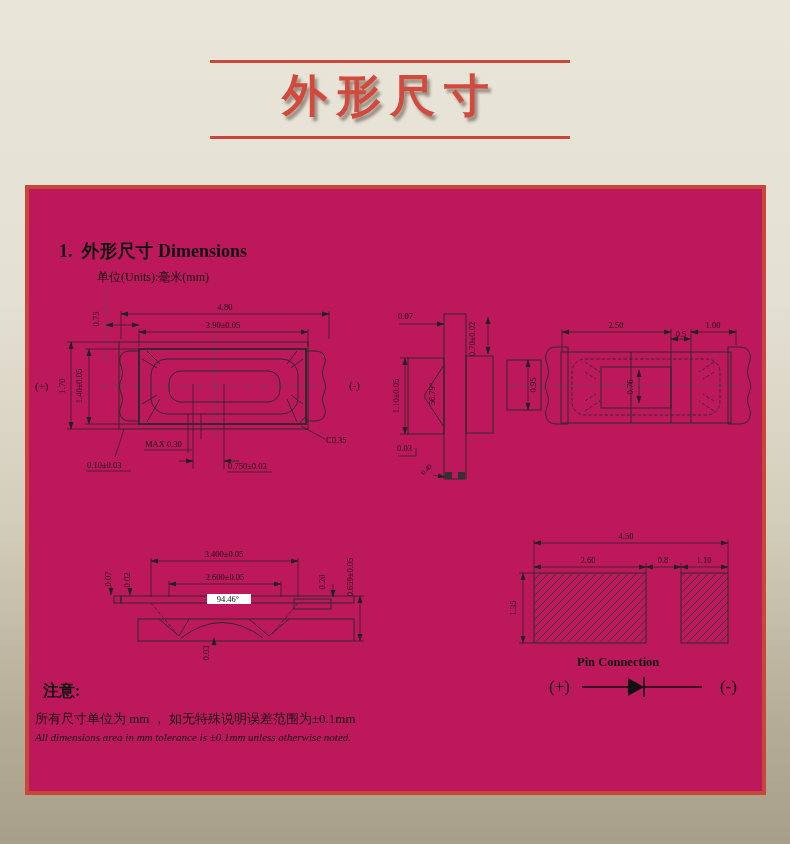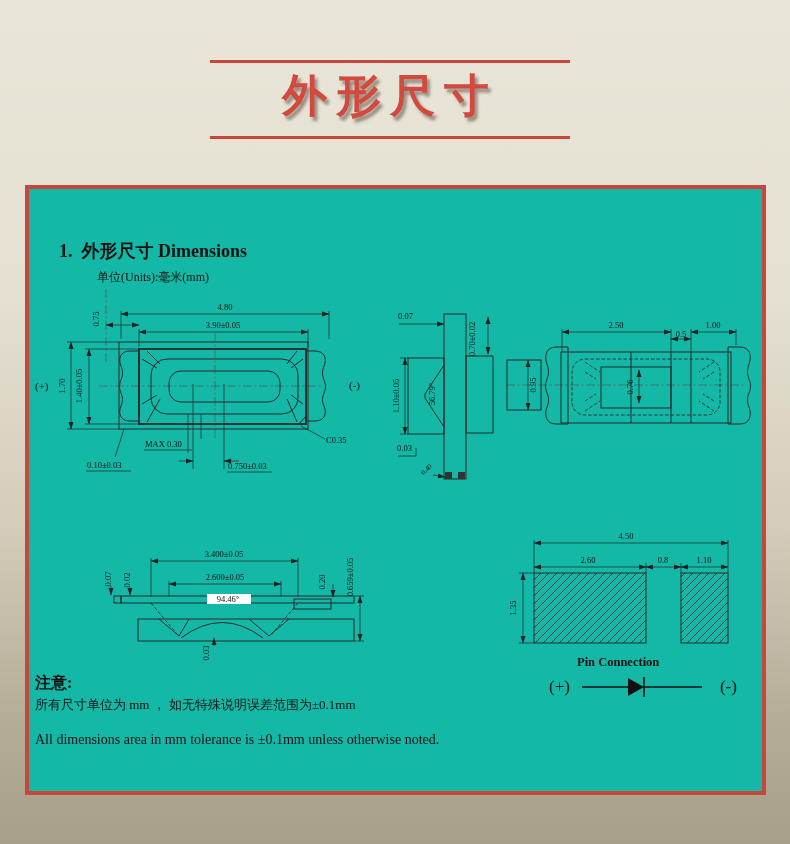--- a/index.html
+++ b/index.html
@@ -11,21 +11,21 @@
   .title-rule{position:absolute;left:210px;width:360px;height:3px;background:#c9473a;}
   .rule-top{top:60px;}
   .rule-bottom{top:136px;}
   .page-title{
     position:absolute;top:68px;left:195px;width:390px;margin:0;text-align:center;
     font-family:"Liberation Sans",sans-serif;font-weight:bold;font-size:45px;line-height:56px;
     color:#d24a3e;letter-spacing:9px;text-shadow:3px 4px 3px rgba(60,40,30,0.45);
   }
   .sheet{
     position:absolute;left:25px;top:185px;width:741px;height:610px;box-sizing:border-box;
-    background:#14b8a6;border:4px solid #c9473a;
+    background:#be185d;border:4px solid #c9473a;
   }
   .section-heading{
     position:absolute;left:30px;top:50px;margin:0;font-size:18px;font-weight:bold;color:#111;
     white-space:pre;font-family:"Liberation Serif",serif;
   }
   .units-label{position:absolute;left:68px;top:80px;font-size:12px;color:#111;}
   svg{position:absolute;overflow:visible;}
   svg .s{stroke:#2b2b2b;stroke-width:1;fill:none;}
   svg .s2{stroke:#2b2b2b;stroke-width:1.8;fill:none;}
   svg .d{stroke:#2b2b2b;stroke-width:0.9;fill:none;stroke-dasharray:3.5 2;}
@@ -33,23 +33,23 @@
   svg .dim{stroke:#222;stroke-width:0.7;fill:none;}
   svg text{font-family:"Liberation Serif",serif;font-size:8.5px;fill:#111;}
   svg text.big{font-size:11px;}
   svg text.sm{font-size:7px;}
   .pin-conn{position:absolute;left:500px;top:466px;width:245px;}
   .pin-title{font-weight:bold;font-size:12.5px;color:#111;text-align:left;width:150px;margin:0 0 4px 48px;}
   .pin-row{display:flex;align-items:center;padding-left:20px;}
   .pin-row .pol{font-size:17px;color:#111;}
   .pin-row svg{position:static;margin:0 10px;}
   .notes{position:absolute;left:6px;top:484px;color:#111;}
-  .notes-title{font-weight:bold;font-size:16px;margin:0;}
+  .notes-title{font-weight:bold;font-size:16px;margin:8px;}
   .notes-cn{font-size:13px;margin:2px 0 0 0;}
-  .notes-en{font-size:14px;margin:18px 0 0 0;}
+  .notes-en{font-size:11px;margin:3px 0 0 0;font-style:italic;}
 </style>
 </head>
 <body>
 
 <div class="title-rule rule-top"></div>
 <h1 class="page-title">外形尺寸</h1>
 <div class="title-rule rule-bottom"></div>
 
 <section class="sheet">
 

